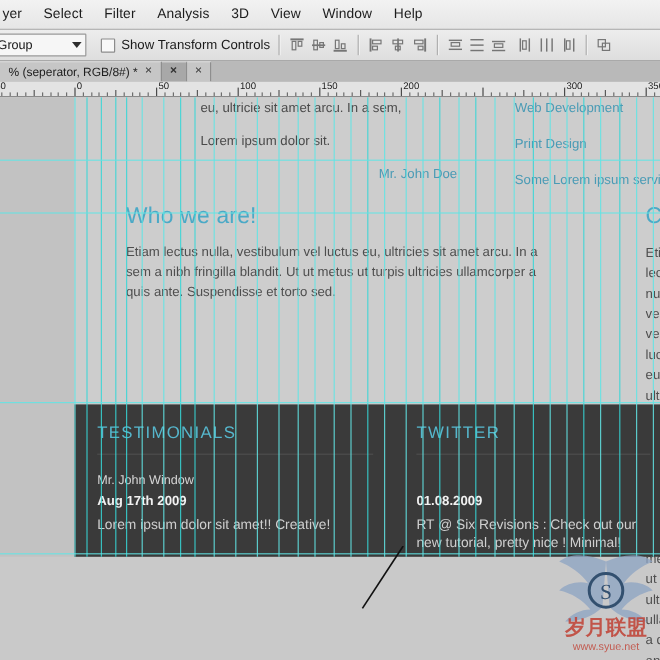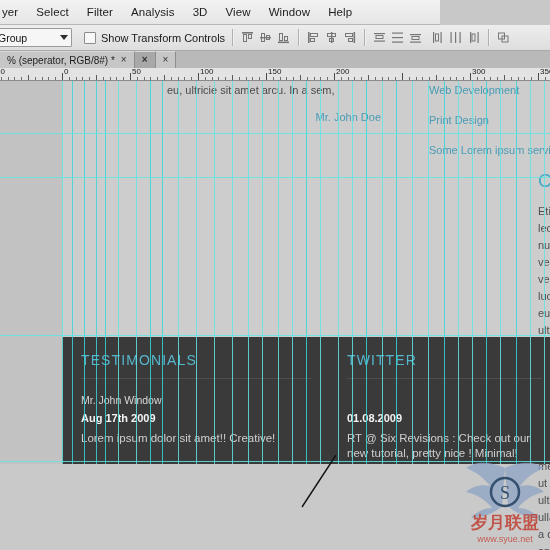--- a/index.html
+++ b/index.html
@@ -7,21 +7,21 @@
     width:550px;height:550px;overflow:hidden;
     font-family:"Liberation Sans", sans-serif;
     background:#c8c8c8;
     position:relative;
     -webkit-font-smoothing:antialiased;
   }
   .app{position:absolute;inset:0;width:550px;height:550px;overflow:hidden;}
 
   
   .menubar{
-    position:absolute;left:0;top:0;width:440px;height:24px;
+    position:absolute;left:0;top:0;width:550px;height:24px;
     background:linear-gradient(#f2f2f2,#e6e6e6);
     border-bottom:1px solid #b6b6b6;
     display:flex;align-items:center;
   }
   .menu-item{
     font-size:11.5px;color:#1c1c1c;padding:2px 9px;white-space:nowrap;
     letter-spacing:.1px;
   }
   .menu-item:first-child{padding-left:2px;}
 
@@ -400,29 +400,34 @@
       <div class="rtick min" style="left: 544.8px;"></div>
     </div>
 
   <div class="canvas">
 
     <div class="page-left-gutter"></div>
     <div class="page">
 
       <div class="topcol-l">
         <p class="p-body">eu, ultricie sit amet arcu. In a sem,</p>
+        <p class="p-body">Lorem ipsum dolor sit.</p>
         <p class="signature">Mr. John Doe</p>
       </div>
 
       <div class="topcol-r">
         <p class="p-link">Web Development</p>
         <p class="p-link">Print Design</p>
         <p class="p-link">Some Lorem ipsum service</p>
       </div>
 
+      <div style="position:absolute;left:43px;top:89px;width:353px;">
+        <h2 class="h-section">Who we are!</h2>
+        <p class="sec-body">Etiam lectus nulla, vestibulum vel luctus eu, ultricies sit amet arcu. In a sem a nibh fringilla blandit. Ut ut metus ut turpis ultricies ullamcorper a quis ante. Suspendisse et torto sed.</p>
+      </div>
 
       <div style="position:absolute;left:476px;top:89px;width:40px;overflow:hidden;">
         <h2 class="h-section">C</h2>
       </div>
       <div style="position:absolute;left:476px;top:122px;width:40px;overflow:hidden;">
         <p class="sec-body" style="margin:0">Etiam lectus nulla, vestibulum vel luctus eu, ultricies sit amet arcu. In a sem a nibh fringilla blandit. Ut ut metus ut turpis ultricies ullamcorper a quis ante. Suspendisse et torto sed.</p>
       </div>
 
 
       <div class="footer" style="left:0;top:256px;width:488px;">

